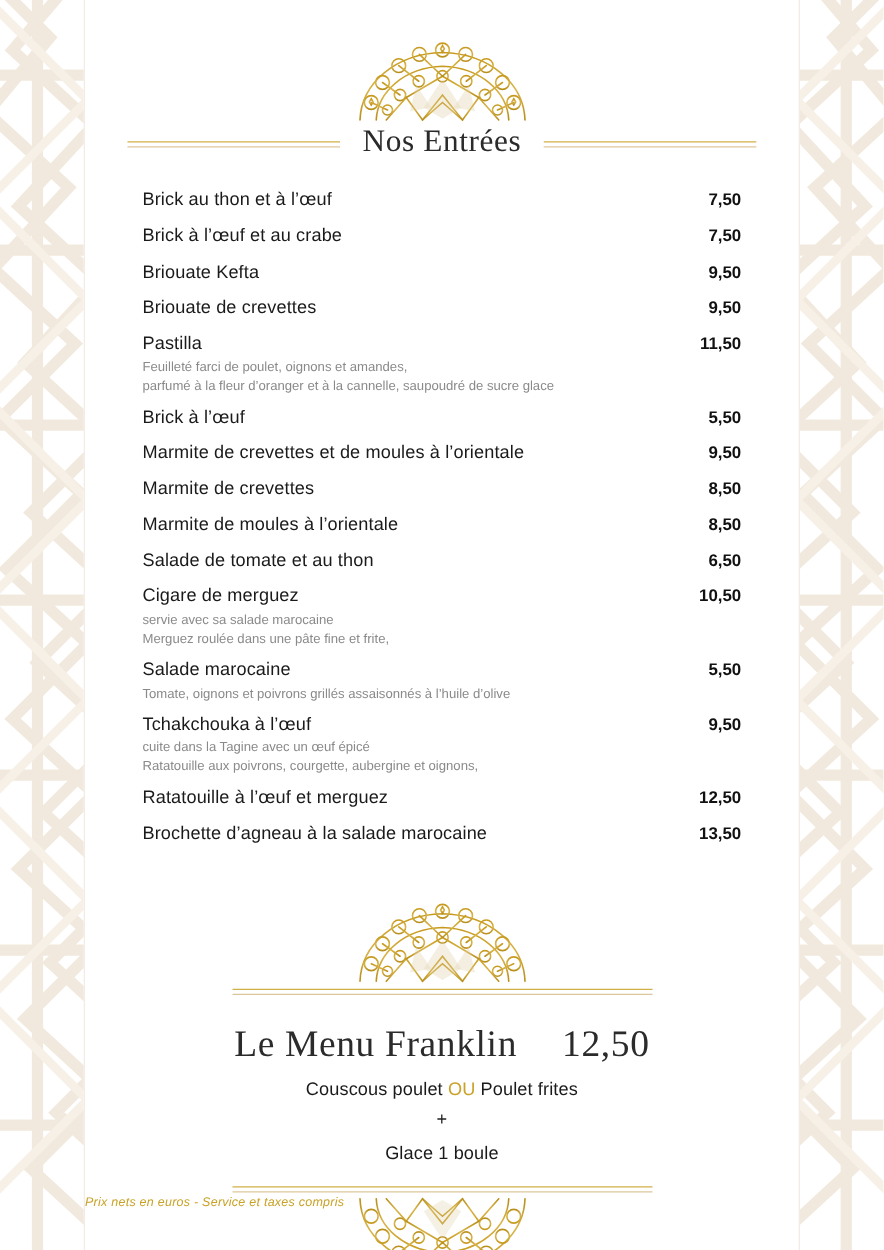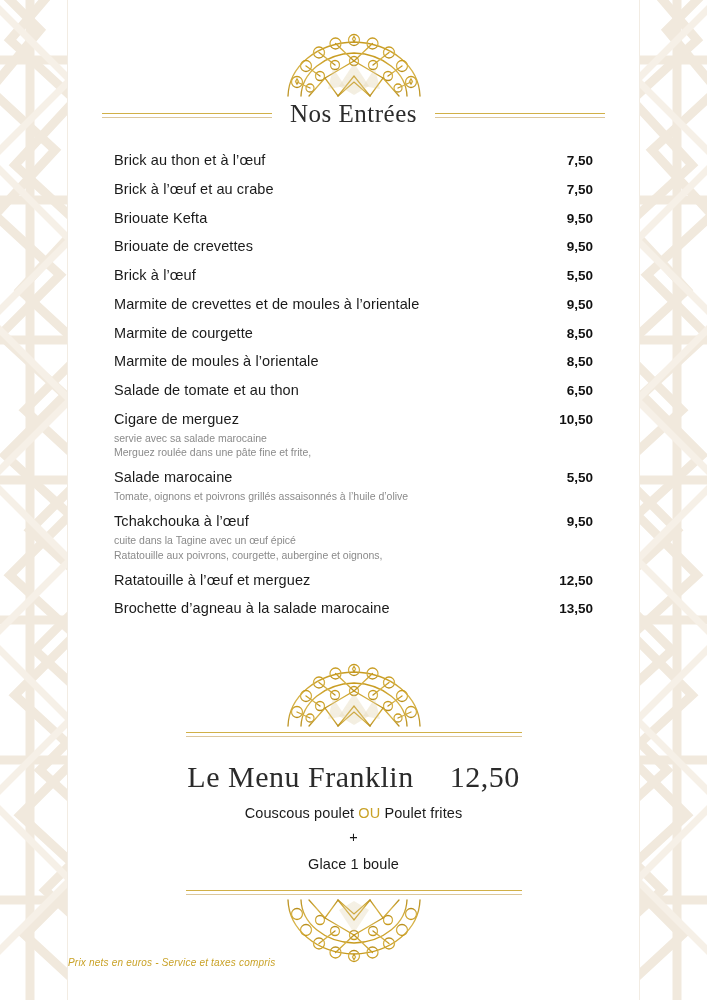--- a/index.html
+++ b/index.html
@@ -272,33 +272,43 @@
           </div>
         </div>
         <div class="menu-item">
           <div class="item-row">
             <span class="item-name">Briouate de crevettes</span>
             <span class="item-price">9,50</span>
           </div>
         </div>
         <div class="menu-item">
           <div class="item-row">
+            <span class="item-name">Pastilla</span>
+            <span class="item-price">11,50</span>
+          </div>
+          <div class="item-desc">
+            <div>Feuilleté farci de poulet, oignons et amandes,</div>
+            <div>parfumé à la fleur d’oranger et à la cannelle, saupoudré de sucre glace</div>
+          </div>
+        </div>
+        <div class="menu-item">
+          <div class="item-row">
             <span class="item-name">Brick à l’œuf</span>
             <span class="item-price">5,50</span>
           </div>
         </div>
         <div class="menu-item">
           <div class="item-row">
             <span class="item-name">Marmite de crevettes et de moules à l’orientale</span>
             <span class="item-price">9,50</span>
           </div>
         </div>
         <div class="menu-item">
           <div class="item-row">
-            <span class="item-name">Marmite de courgette</span>
+            <span class="item-name">Marmite de crevettes</span>
             <span class="item-price">8,50</span>
           </div>
         </div>
         <div class="menu-item">
           <div class="item-row">
             <span class="item-name">Marmite de moules à l’orientale</span>
             <span class="item-price">8,50</span>
           </div>
         </div>
         <div class="menu-item">

